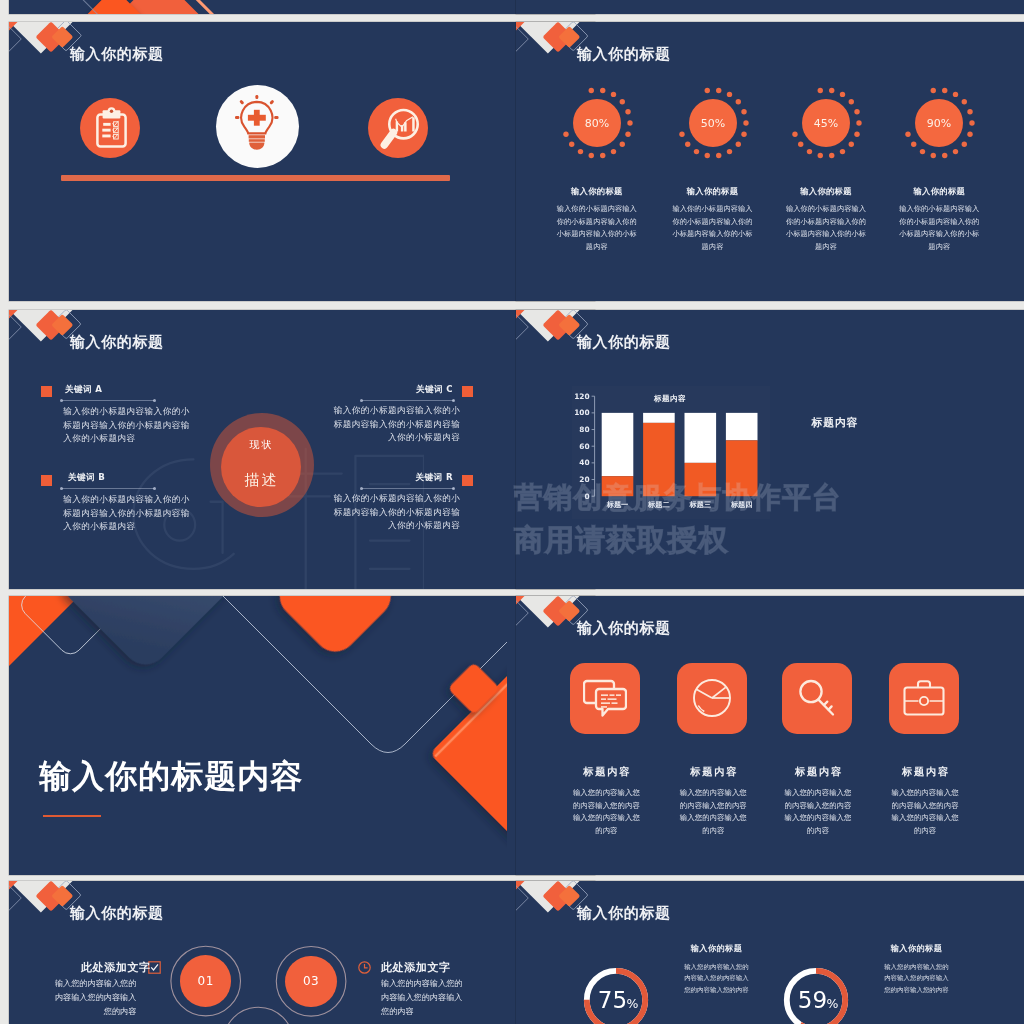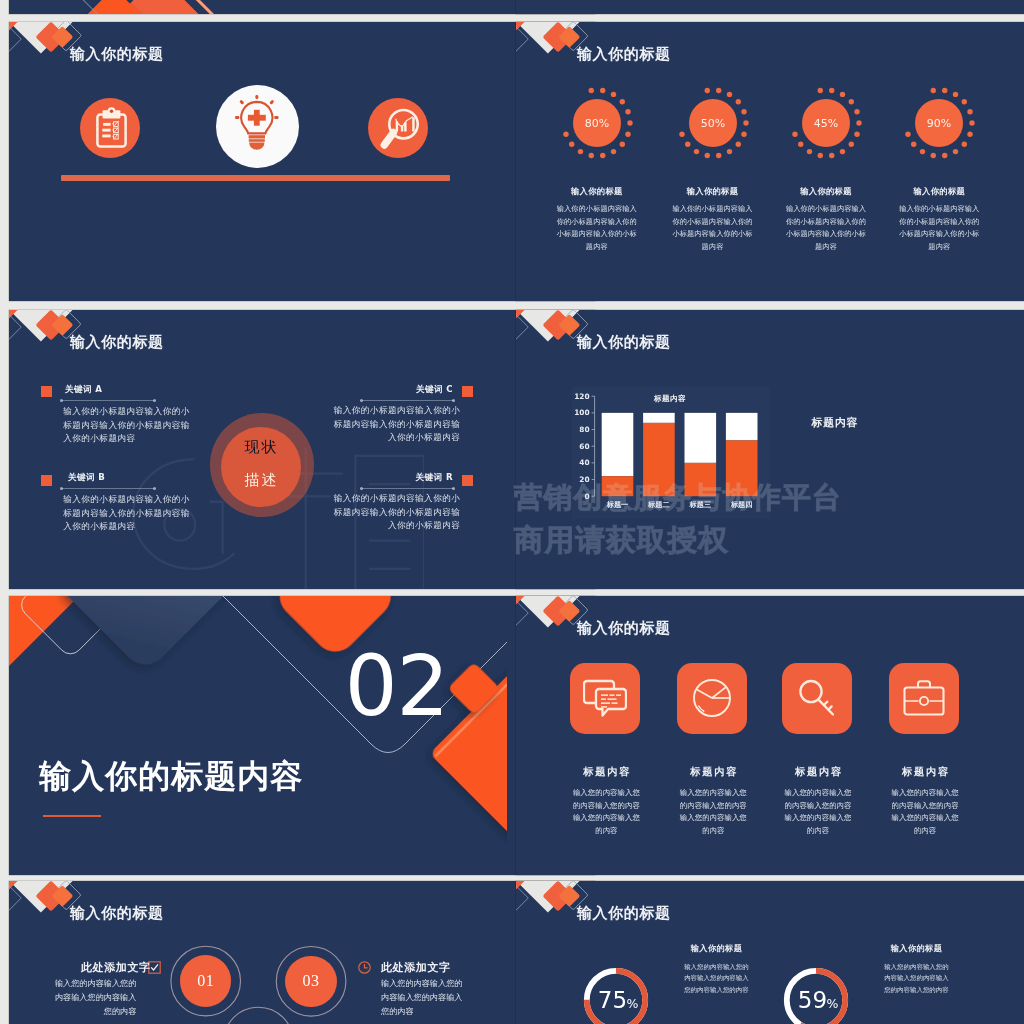--- a/index.html
+++ b/index.html
@@ -56,21 +56,21 @@
   .sec-rule{position:absolute;height:2px;background:#e05a33;}
 
   
   .bi-box{position:absolute;width:72px;height:72px;border-radius:15px;background:#f1603c;}
   .bi-col{position:absolute;width:71px;text-align:center;}
   .bi-head{font-size:10.2px;font-weight:700;color:#eef0f4;letter-spacing:1.8px;text-indent:1.8px;}
   .bi-text{font-size:7.4px;line-height:12.5px;color:#dfe3ec;margin-top:8px;letter-spacing:.05px;}
 
   
   .nm-circle{position:absolute;border-radius:50%;background:#f1603c;color:#fff;
-             display:flex;align-items:center;justify-content:center;font-size:16px;letter-spacing:.5px;font-family:Liberation Serif, serif;}
+             display:flex;align-items:center;justify-content:center;font-size:12px;letter-spacing:.5px;}
   .nm-head{position:absolute;font-size:11px;font-weight:700;color:#eef0f4;letter-spacing:.6px;white-space:nowrap;}
   .nm-text{position:absolute;font-size:8.15px;line-height:14px;color:#dfe3ec;letter-spacing:.02px;}
 </style>
 </head>
 <body>
 
 <div class="sheet" id="sheet">
 
   <div class="slide col1 r0">
     <div style="position:absolute;left:74px;top:271px;width:152px;height:152px;border-radius:10px;
@@ -338,21 +338,21 @@
     <div class="kw-lab" style="left:299px;top:161.5px;width:145px;text-align:right;">关键词 R</div>
     <div class="kw-line" style="left:352.6px;top:178.1px;width:92px;"></div>
     <div class="kw-dot" style="left:351.1px;top:176.6px;"></div>
     <div class="kw-dot" style="left:443.3px;top:176.6px;"></div>
     <div class="kw-text" style="left:319.3px;top:182px;width:132px;text-align:right;">输入你的小标题内容输入你的小标题内容输入你的小标题内容输入你的小标题内容</div>
 
     <div style="position:absolute;left:200.6px;top:103px;width:104px;height:104px;border-radius:50%;
                 background:rgba(196,84,58,.55);"></div>
     <div style="position:absolute;left:212.4px;top:117px;width:80px;height:80px;border-radius:50%;
                 background:#d9573b;">
-      <div style="position:absolute;left:0;top:11px;width:80px;text-align:center;color:#0f172a;font-size:15px;letter-spacing:2px;">现状</div>
+      <div style="position:absolute;left:0;top:11px;width:80px;text-align:center;color:#ffffff;font-size:10px;letter-spacing:2px;">现状</div>
       <div style="position:absolute;left:0;top:44px;width:80px;text-align:center;color:#fdf0e3;font-size:15px;letter-spacing:2px;">描述</div>
     </div>
   </div>
 
   <div class="slide col2 r2">
     <svg class="corner" viewBox="0 0 120 90">
       <g transform="translate(31.9,-8) rotate(45)">
           <rect x="-28" y="-28" width="56" height="56" fill="#e7e7e5"></rect>
         </g>
       <polygon points="0,0 8.5,0 0,8.5" fill="#f1603c"></polygon>
@@ -433,21 +433,20 @@
       <g transform="translate(550.7,157.6) rotate(45)" filter="url(#softShadow)">
         <rect x="-92" y="-92" width="184" height="184" rx="8" fill="#fb5620"></rect>
         <path d="M-86 90 L-86 -86 L90 -86" stroke="#ff8f63" stroke-width="2.4" fill="none" opacity=".9"></path>
       </g>
 
       <g transform="translate(464.8,92.3) rotate(45)" filter="url(#softShadow)">
         <rect x="-18.4" y="-18.4" width="36.8" height="36.8" rx="6" fill="#fb5620"></rect>
       </g>
     </svg>
 
-    <div class="sec-num" style="left:335.8px;top:48px;font-size:83px;">02</div>
     <div class="sec-title" style="left:30.3px;top:159px;font-size:32px;">输入你的标题内容</div>
     <div class="sec-rule" style="left:33.7px;top:218.6px;width:58px;height:2px;"></div>
   </div>
 
   <div class="slide col2 r3">
     <svg class="corner" viewBox="0 0 120 90">
       <g transform="translate(31.9,-8) rotate(45)">
           <rect x="-28" y="-28" width="56" height="56" fill="#e7e7e5"></rect>
         </g>
       <polygon points="0,0 8.5,0 0,8.5" fill="#f1603c"></polygon>

